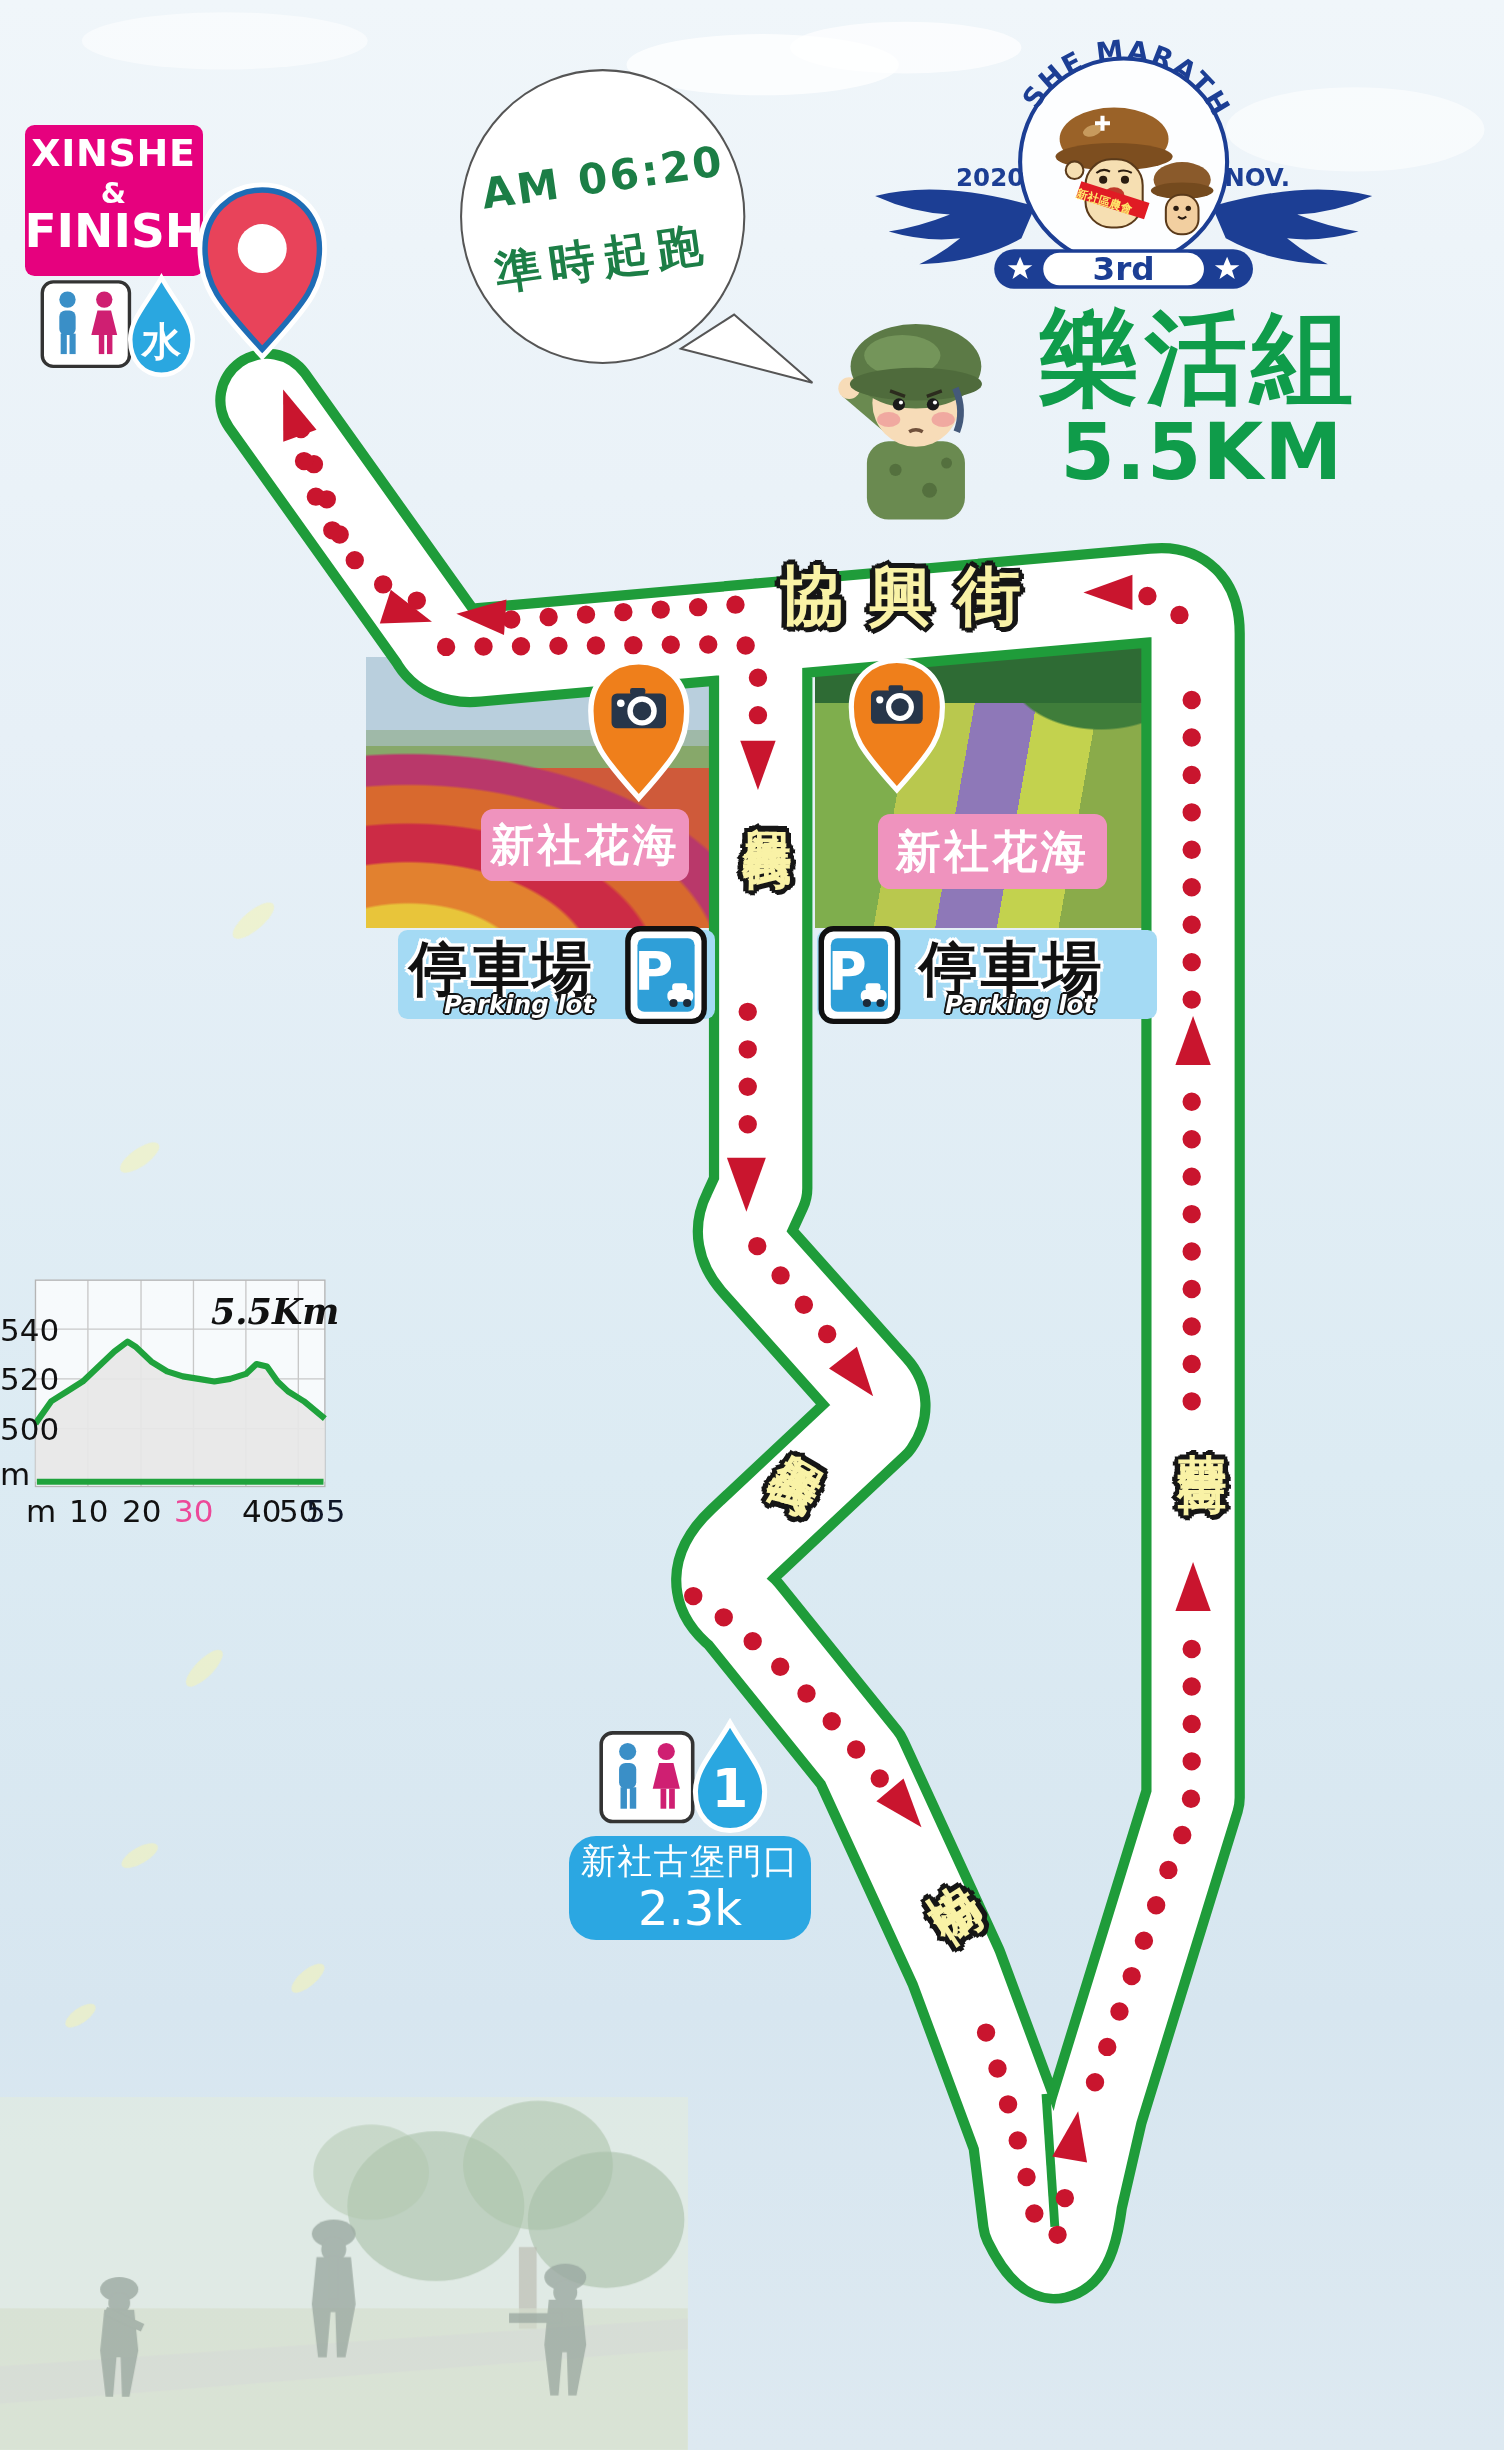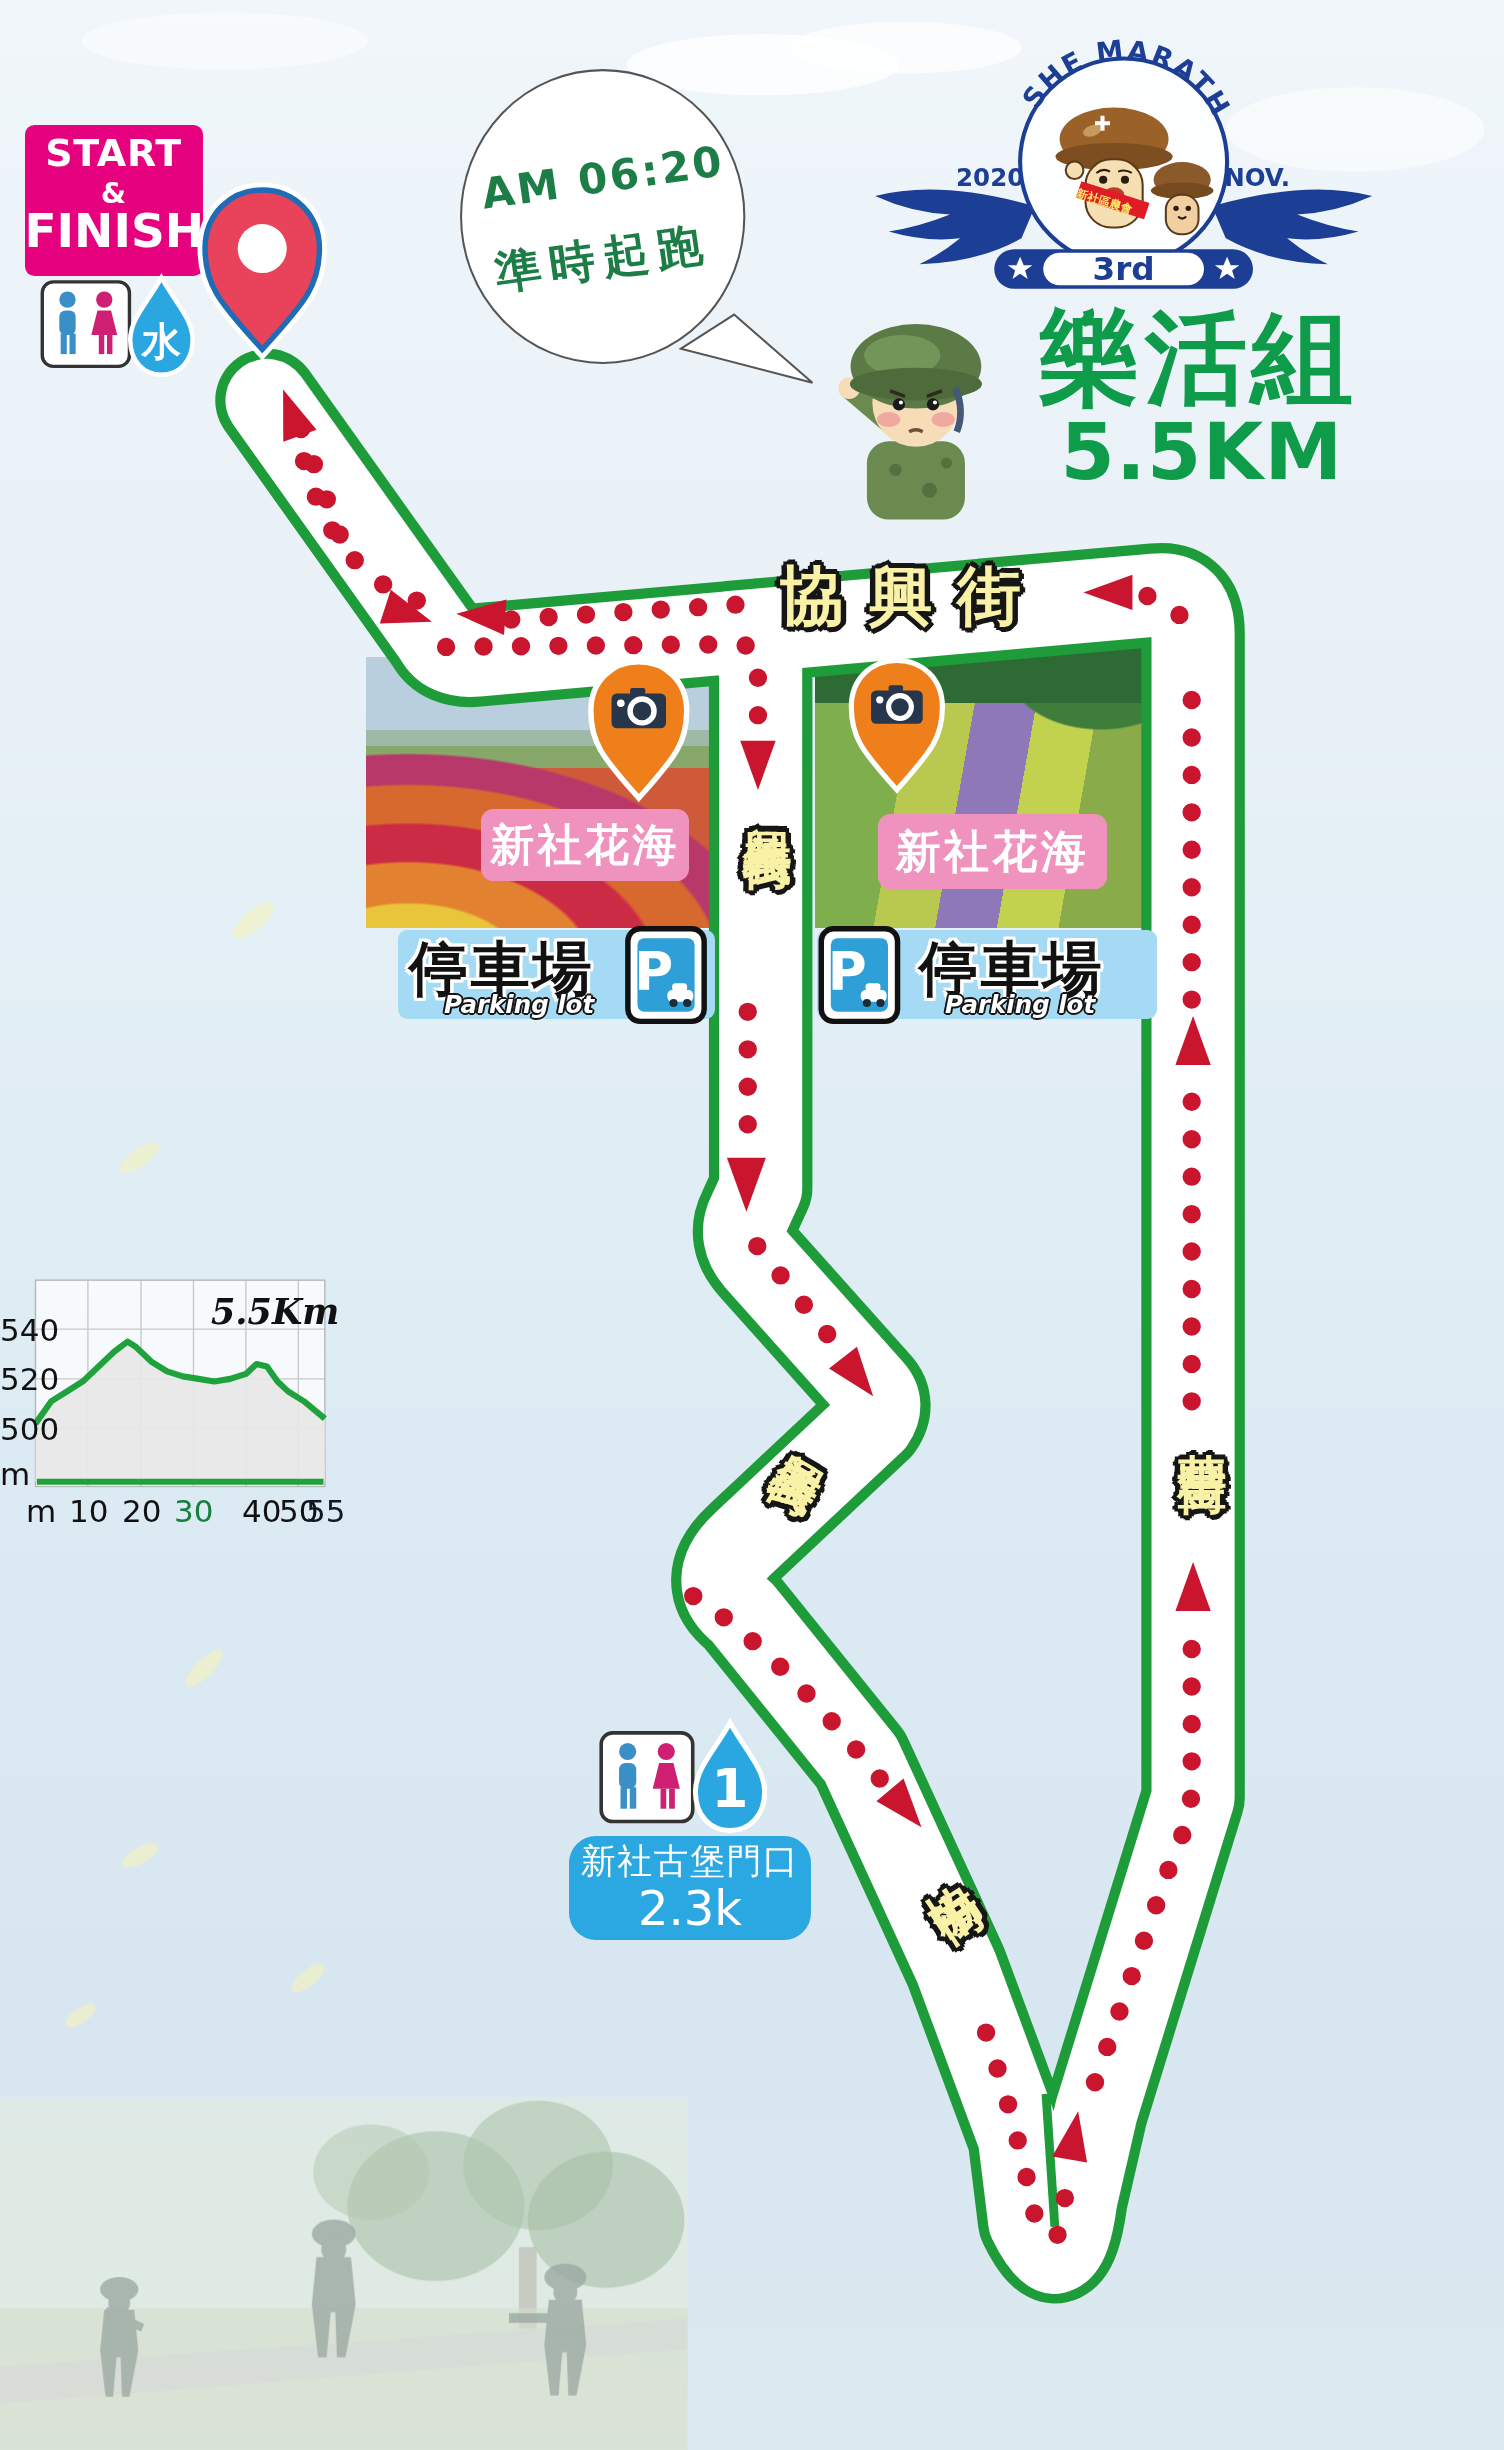--- a/index.html
+++ b/index.html
@@ -143,21 +143,21 @@
     </g>
     <rect x="52" y="1880" width="425" height="303" fill="none" stroke="#b5b5b5" stroke-width="2"></rect>
     <polygon id="elev-fill" points="52.0,2090.7 75.2,2057.8 98.4,2043.3 121.5,2028.7 144.7,2006.8 167.9,1984.8 187.2,1970.3 198.8,1977.5 222.0,1999.5 245.2,2014.0 268.4,2021.3 291.5,2025.0 314.7,2028.7 337.9,2025.0 361.1,2017.7 376.5,2003.1 392.0,2006.8 407.5,2028.7 422.9,2043.3 446.1,2057.8 477.0,2083.4 477.0,2176 52,2176" fill="#e7e7e7" opacity="0.92"></polygon>
     <polyline id="elev-line" points="52.0,2090.7 75.2,2057.8 98.4,2043.3 121.5,2028.7 144.7,2006.8 167.9,1984.8 187.2,1970.3 198.8,1977.5 222.0,1999.5 245.2,2014.0 268.4,2021.3 291.5,2025.0 314.7,2028.7 337.9,2025.0 361.1,2017.7 376.5,2003.1 392.0,2006.8 407.5,2028.7 422.9,2043.3 446.1,2057.8 477.0,2083.4" fill="none" stroke="#1fa23c" stroke-width="9" stroke-linejoin="round"></polyline>
     <line x1="54" y1="2176" x2="475" y2="2176" stroke="#1fa23c" stroke-width="9"></line>
   </g>
 </svg>
 
 <div class="abs" style="left:24.5px;top:125px;width:178px;height:151px;background:#e6017e;border-radius:9.5px;z-index:3;
             color:#fff;font-weight:bold;text-align:center;">
-  <div style="font-size:38px;line-height:46px;margin-top:5.4px;letter-spacing:0.7px;">START</div>
+  <div style="font-size:38px;line-height:46px;margin-top:5.4px;letter-spacing:0.7px;">XINSHE</div>
   <div style="font-size:29px;line-height:34px;">&amp;</div>
   <div style="font-size:47px;line-height:42px;">FINISH</div>
 </div>
 
 <div class="abs" style="left:453px;top:153px;width:300px;z-index:3;transform:rotate(-8deg);text-align:center;
             font-size:42px;font-weight:bold;color:#1c7e46;letter-spacing:2.7px;">AM 06:20</div>
 <div class="abs" style="left:453px;top:228px;width:300px;z-index:3;transform:rotate(-8deg);text-align:center;
             font-size:46px;font-weight:bold;color:#1c7e46;letter-spacing:8.2px;">準時起跑</div>
 
 <div class="abs greentxt" style="left:1028px;top:291px;width:340px;z-index:3;text-align:center;font-size:102px;letter-spacing:4.1px;">樂活組</div>
@@ -193,21 +193,21 @@
 
 <div class="abs" style="left:211px;top:1291px;width:116px;z-index:3;font-family:'DejaVu Serif','Liberation Serif',serif;
             font-style:italic;font-weight:bold;font-size:35px;color:#111;text-align:center;">5.5Km</div>
 <div class="abs" style="left:0;top:1312px;width:30px;text-align:right;font-size:31px;color:#111;z-index:3;">540</div>
 <div class="abs" style="left:0;top:1361px;width:30px;text-align:right;font-size:31px;color:#111;z-index:3;">520</div>
 <div class="abs" style="left:0;top:1411px;width:30px;text-align:right;font-size:31px;color:#111;z-index:3;">500</div>
 <div class="abs" style="left:0;top:1456px;width:30px;text-align:right;font-size:31px;color:#111;z-index:3;">m</div>
 <div class="abs" style="left:26px;top:1493px;width:27px;text-align:center;font-size:31px;color:#111;z-index:3;">m</div>
 <div class="abs" style="left:69px;top:1493px;width:38px;text-align:center;font-size:31px;color:#111;z-index:3;">10</div>
 <div class="abs" style="left:122px;top:1493px;width:38px;text-align:center;font-size:31px;color:#111;z-index:3;">20</div>
-<div class="abs" style="left:174px;top:1493px;width:38px;text-align:center;font-size:31px;color:#15803d;z-index:3;">30</div>
+<div class="abs" style="left:174px;top:1493px;width:38px;text-align:center;font-size:31px;color:#ec4899;z-index:3;">30</div>
 <div class="abs" style="left:227px;top:1493px;width:38px;text-align:center;font-size:31px;color:#111;z-index:3;margin-left:15px;">40</div>
 <div class="abs" style="left:279px;top:1493px;width:38px;text-align:center;font-size:31px;color:#111;z-index:3;">50</div>
 <div class="abs" style="left:306px;top:1493px;width:38px;text-align:center;font-size:31px;color:#0f172a;z-index:3;">55</div>
 
 <svg class="abs" style="left:0;top:0;z-index:4;pointer-events:none;" width="1505" height="2450" viewBox="0 0 2210 3598">
 
   <g transform="translate(385,375)">
     <path d="M 0 138 C -66 66 -84 42 -84 -10 C -84 -62 -45 -96 0 -96 C 45 -96 84 -62 84 -10 C 84 42 66 66 0 138 Z" fill="#e8435a" stroke="#ffffff" stroke-width="22"></path>
     <path d="M 0 138 C -66 66 -84 42 -84 -10 C -84 -62 -45 -96 0 -96 C 45 -96 84 -62 84 -10 C 84 42 66 66 0 138 Z" fill="#e8435a" stroke="#1e6cb5" stroke-width="8"></path>
     <circle cx="0" cy="-10" r="36" fill="#ffffff"></circle>

